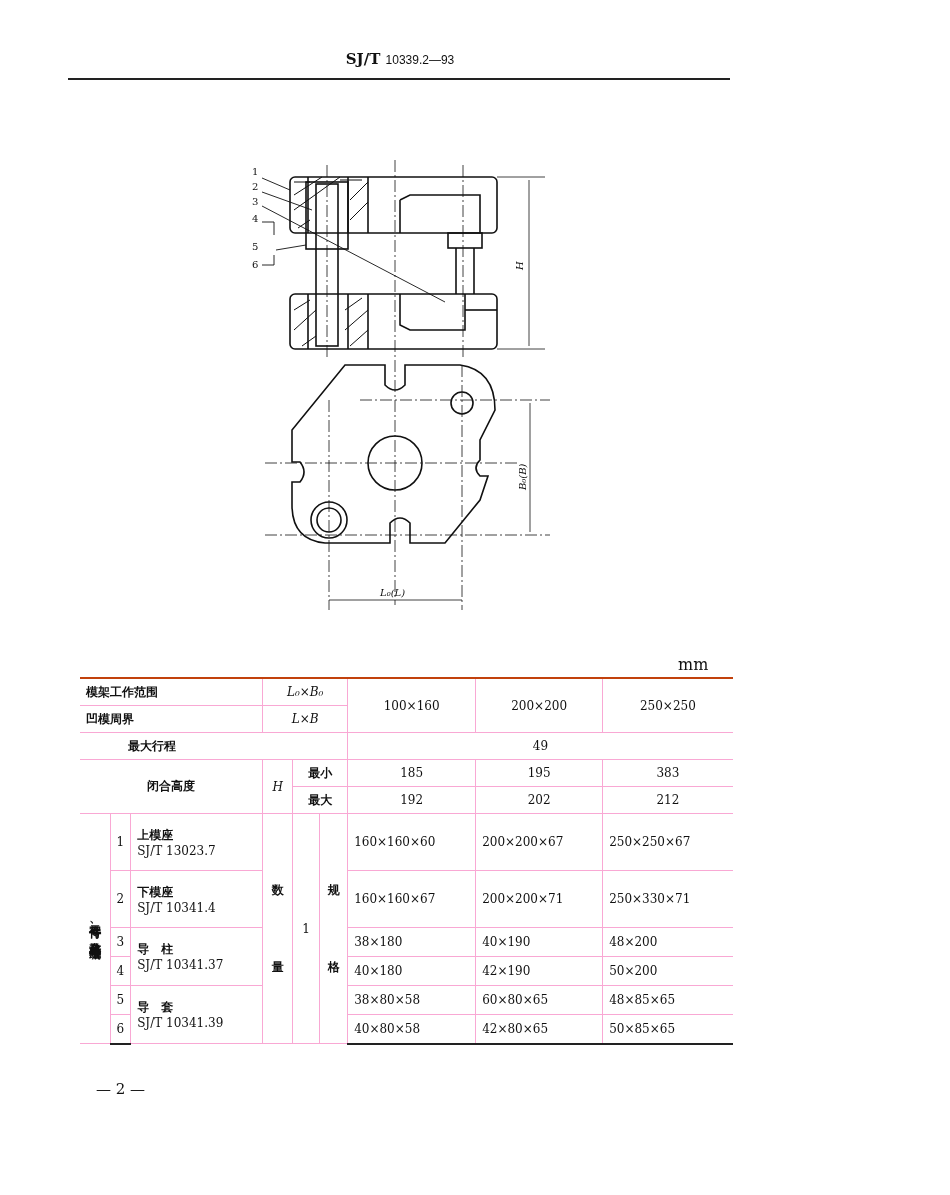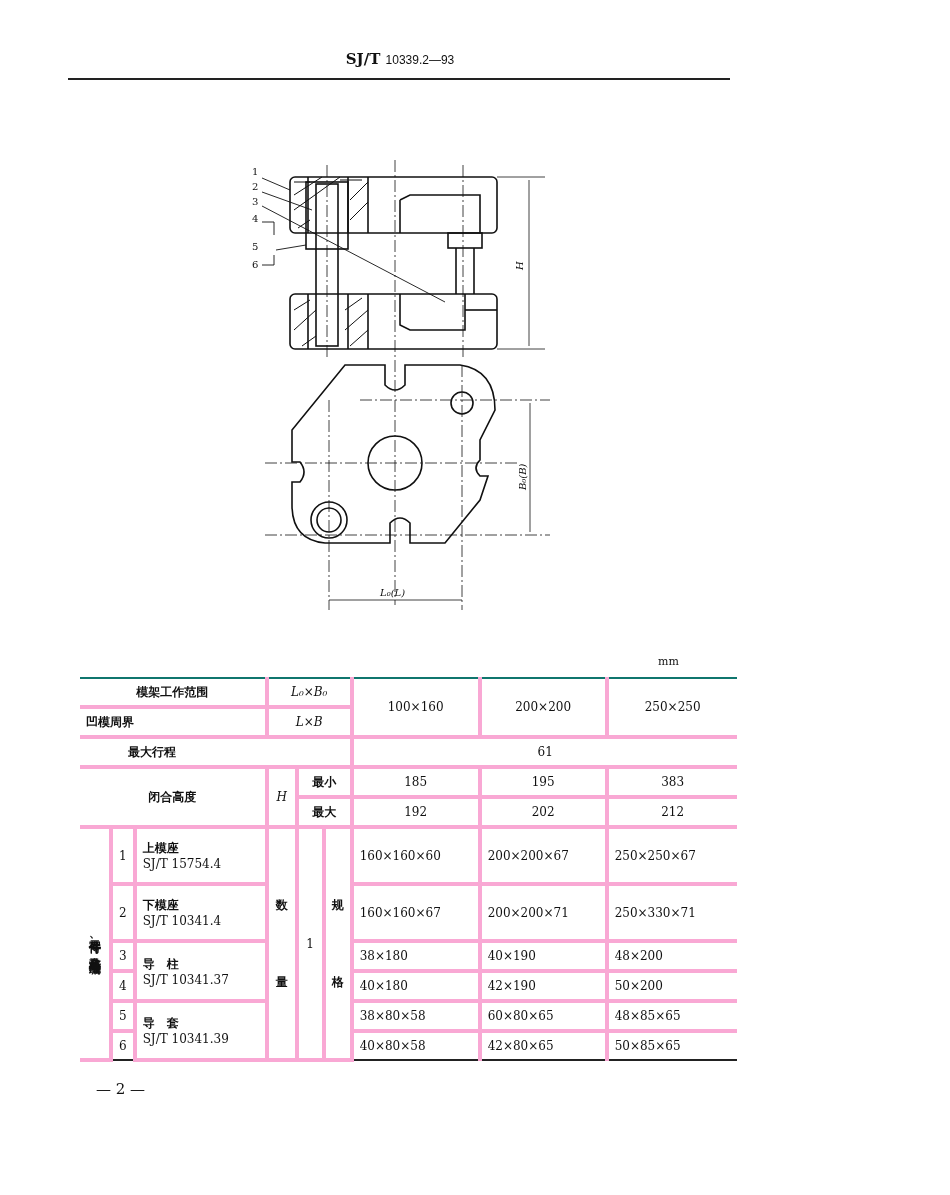--- a/index.html
+++ b/index.html
@@ -1,24 +1,24 @@
 <!DOCTYPE html>
 <html><head>
 <meta charset="utf-8">
 <style>
   html, body { margin:0; padding:0; background:#fff; }
   body { width:950px; height:1195px; position:relative; font-family:"DejaVu Serif", serif; color:#111; overflow:hidden; }
   .hdr { position:absolute; left:0; top:50px; width:800px; text-align:center; font-size:15px; font-weight:bold; }
   .hdr .num { font-weight:normal; font-family:"Liberation Sans", sans-serif; font-size:12px; }
   .hline { position:absolute; left:68px; top:78px; width:662px; height:2px; background:#222; }
   .drawing { position:absolute; left:250px; top:160px; }
-  .unit { position:absolute; left:658px; top:655px; font-size:11px; }
+  .unit { position:absolute; left:678px; top:655px; font-size:16px; }
   table.spec { position:absolute; left:80px; top:677px; border-collapse:collapse; font-size:12px; }
-  table.spec td { border:4px solid #f9a8d4; padding:0 6px; height:26px; vertical-align:middle; }
-  table.spec tr:first-child td { border-top:2px solid #0f766e;text-align:center; }
+  table.spec td { border:1px solid #f9a8d4; padding:0 6px; height:26px; vertical-align:middle; }
+  table.spec tr:first-child td { border-top:2px solid #c2410c; }
   table.spec tr:last-child td { border-bottom:2px solid #222; }
   table.spec td.noL { border-left:none; }
   table.spec td.noR { border-right:none; }
   .c { text-align:center; }
   .vert { writing-mode:vertical-rl; text-orientation:upright; letter-spacing:1px; font-weight:bold; }
   .b { font-weight:bold; }
   .pg { position:absolute; left:96px; top:1080px; font-size:15px; }
 </style>
 </head>
 <body>
@@ -125,42 +125,42 @@
     <td rowspan="2" class="c">100×160</td>
     <td rowspan="2" class="c">200×200</td>
     <td rowspan="2" class="c noR">250×250</td>
   </tr>
   <tr>
     <td colspan="3" class="b noL">凹模周界</td>
     <td colspan="3" class="c" style="font-style:italic">L×B</td>
   </tr>
   <tr>
     <td colspan="6" class="b noL" style="padding-left:48px">最大行程</td>
-    <td colspan="3" class="c noR">61</td>
+    <td colspan="3" class="c noR">49</td>
   </tr>
   <tr>
     <td colspan="3" rowspan="2" class="b c noL">闭合高度</td>
     <td rowspan="2" class="c" style="font-style:italic">H</td>
     <td colspan="2" class="c b">最小</td>
     <td class="c">185</td>
     <td class="c">195</td>
     <td class="c noR">383</td>
   </tr>
   <tr>
     <td colspan="2" class="c b">最大</td>
     <td class="c">192</td>
     <td class="c">202</td>
     <td class="c noR">212</td>
   </tr>
   <tr style="height:57px">
     <td rowspan="6" class="c noL"><span class="vert">零件件号、名称及标准编号</span></td>
     <td class="c">1</td>
     <td>
           <div class="b">上模座</div>
-          <div>SJ/T 15754.4</div>
+          <div>SJ/T 13023.7</div>
         </td>
     <td rowspan="6" class="c b">
           <div>数</div>
           <div style="height:60px"></div>
           <div>量</div>
         </td>
     <td rowspan="6" class="c">1</td>
     <td rowspan="6" class="c b">
           <div>规</div>
           <div style="height:60px"></div>

